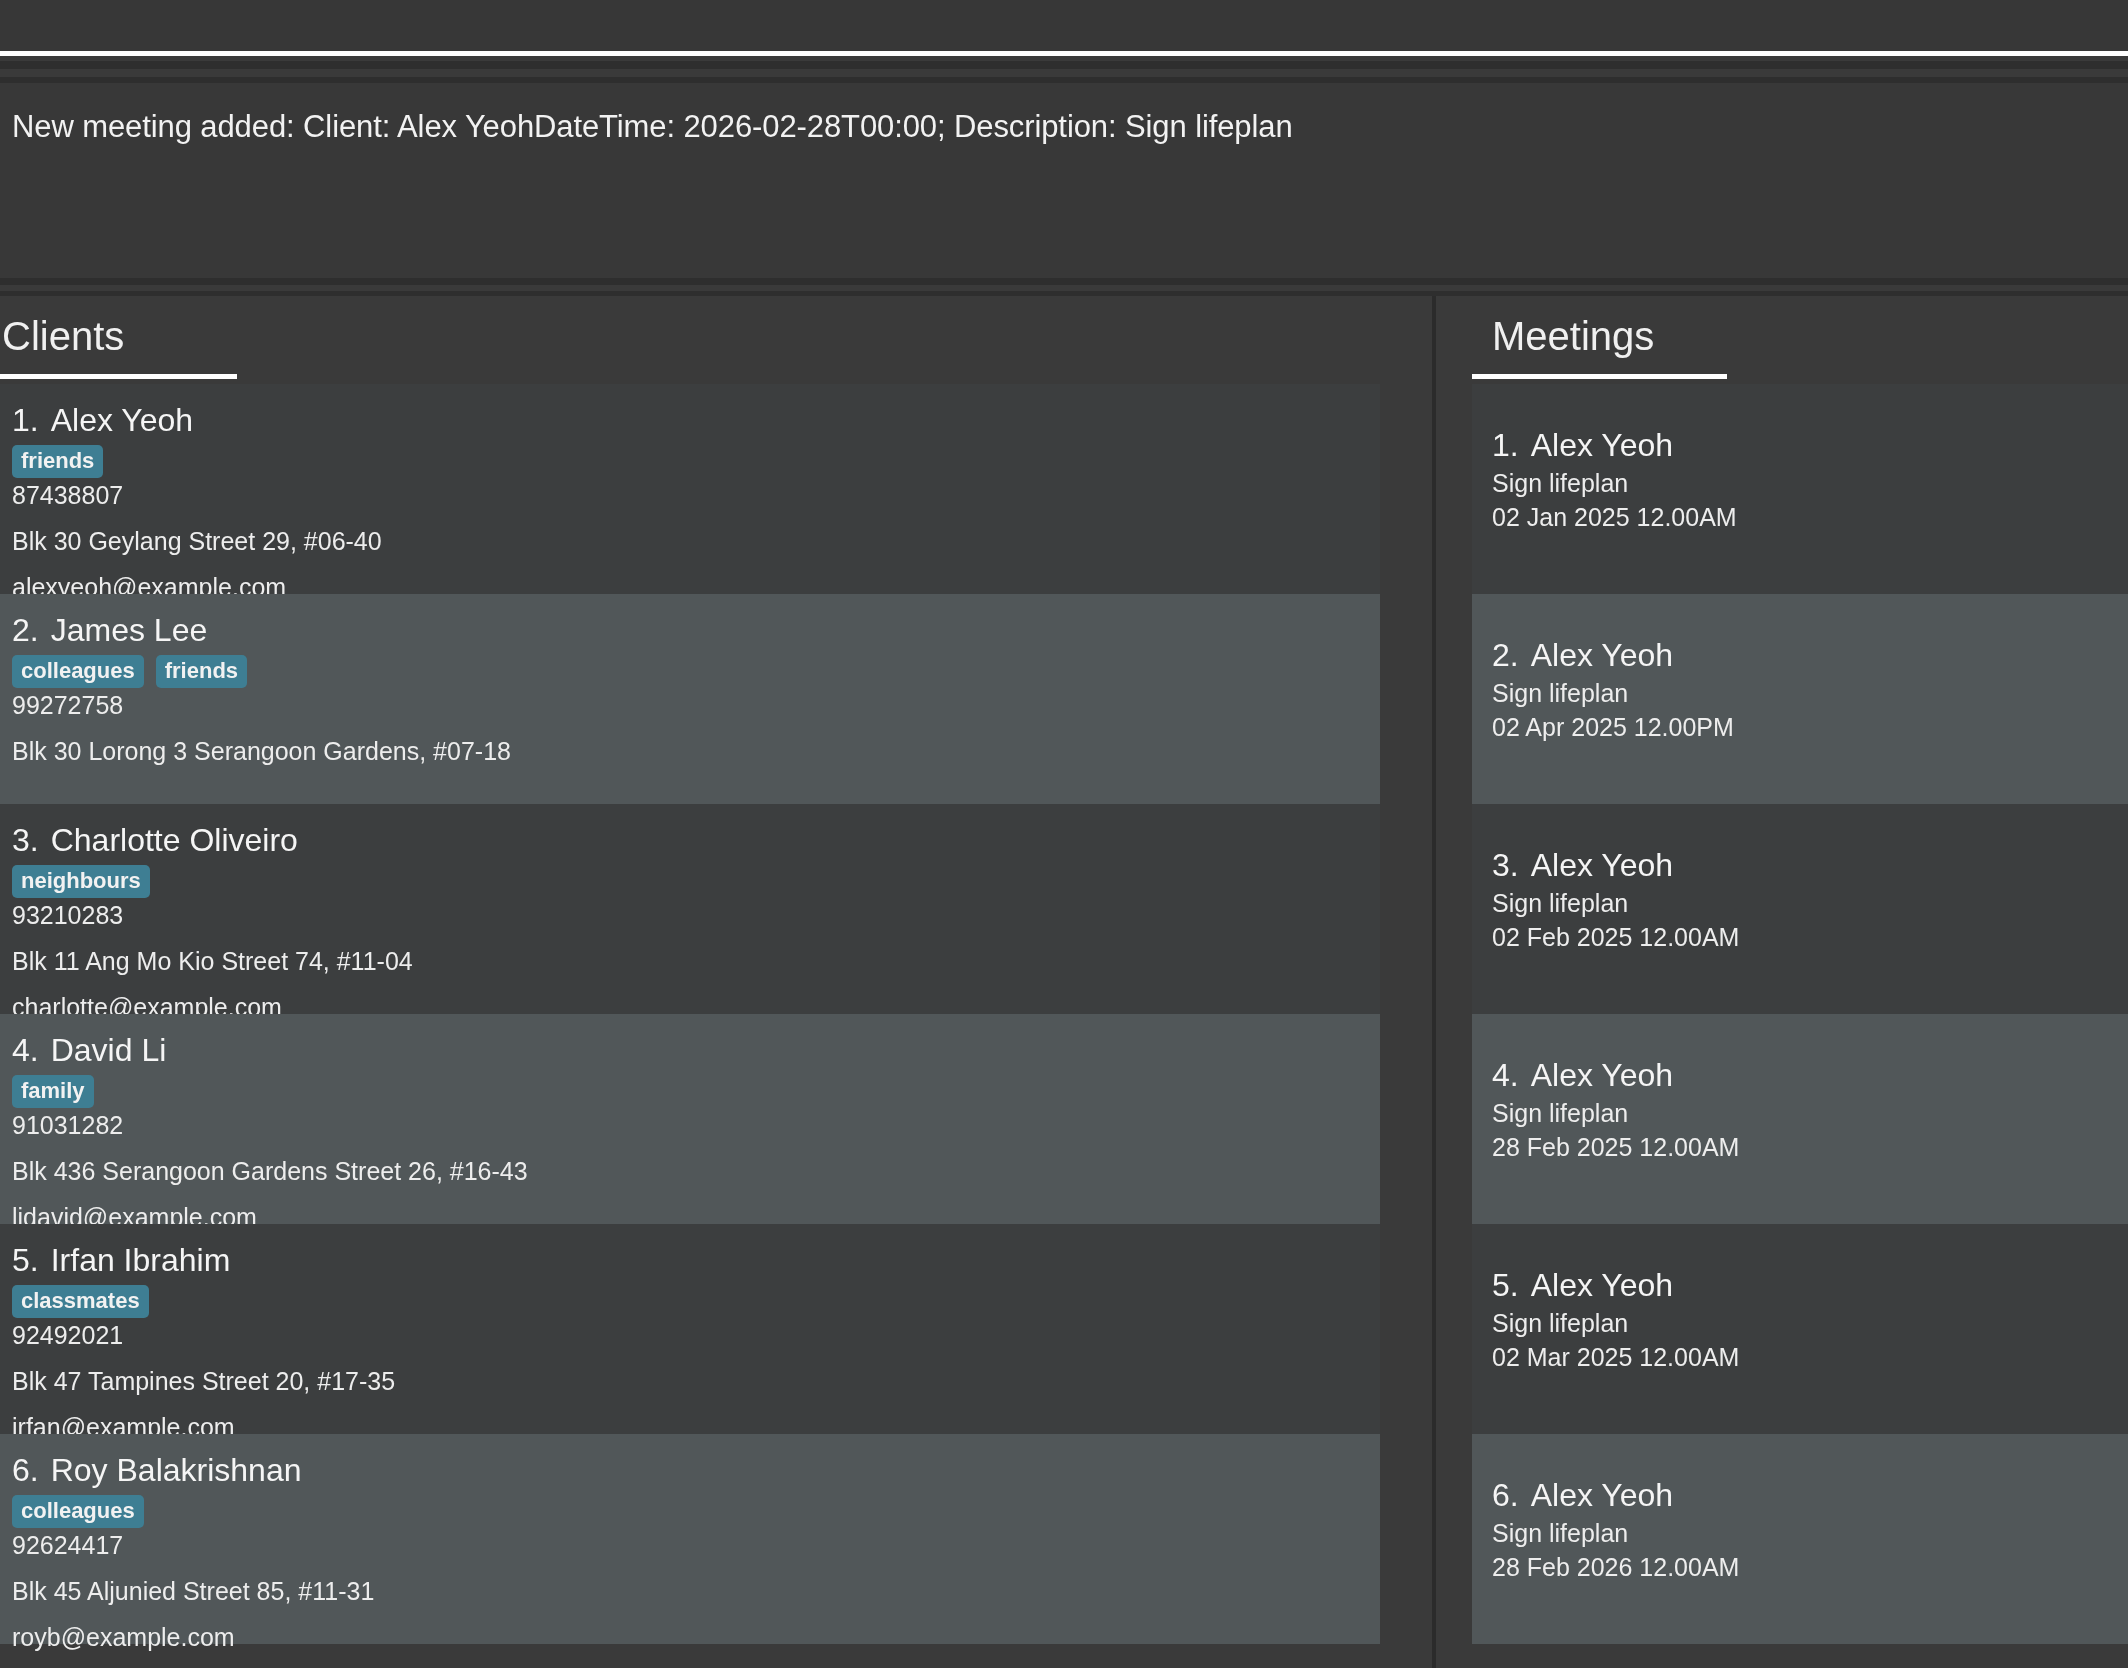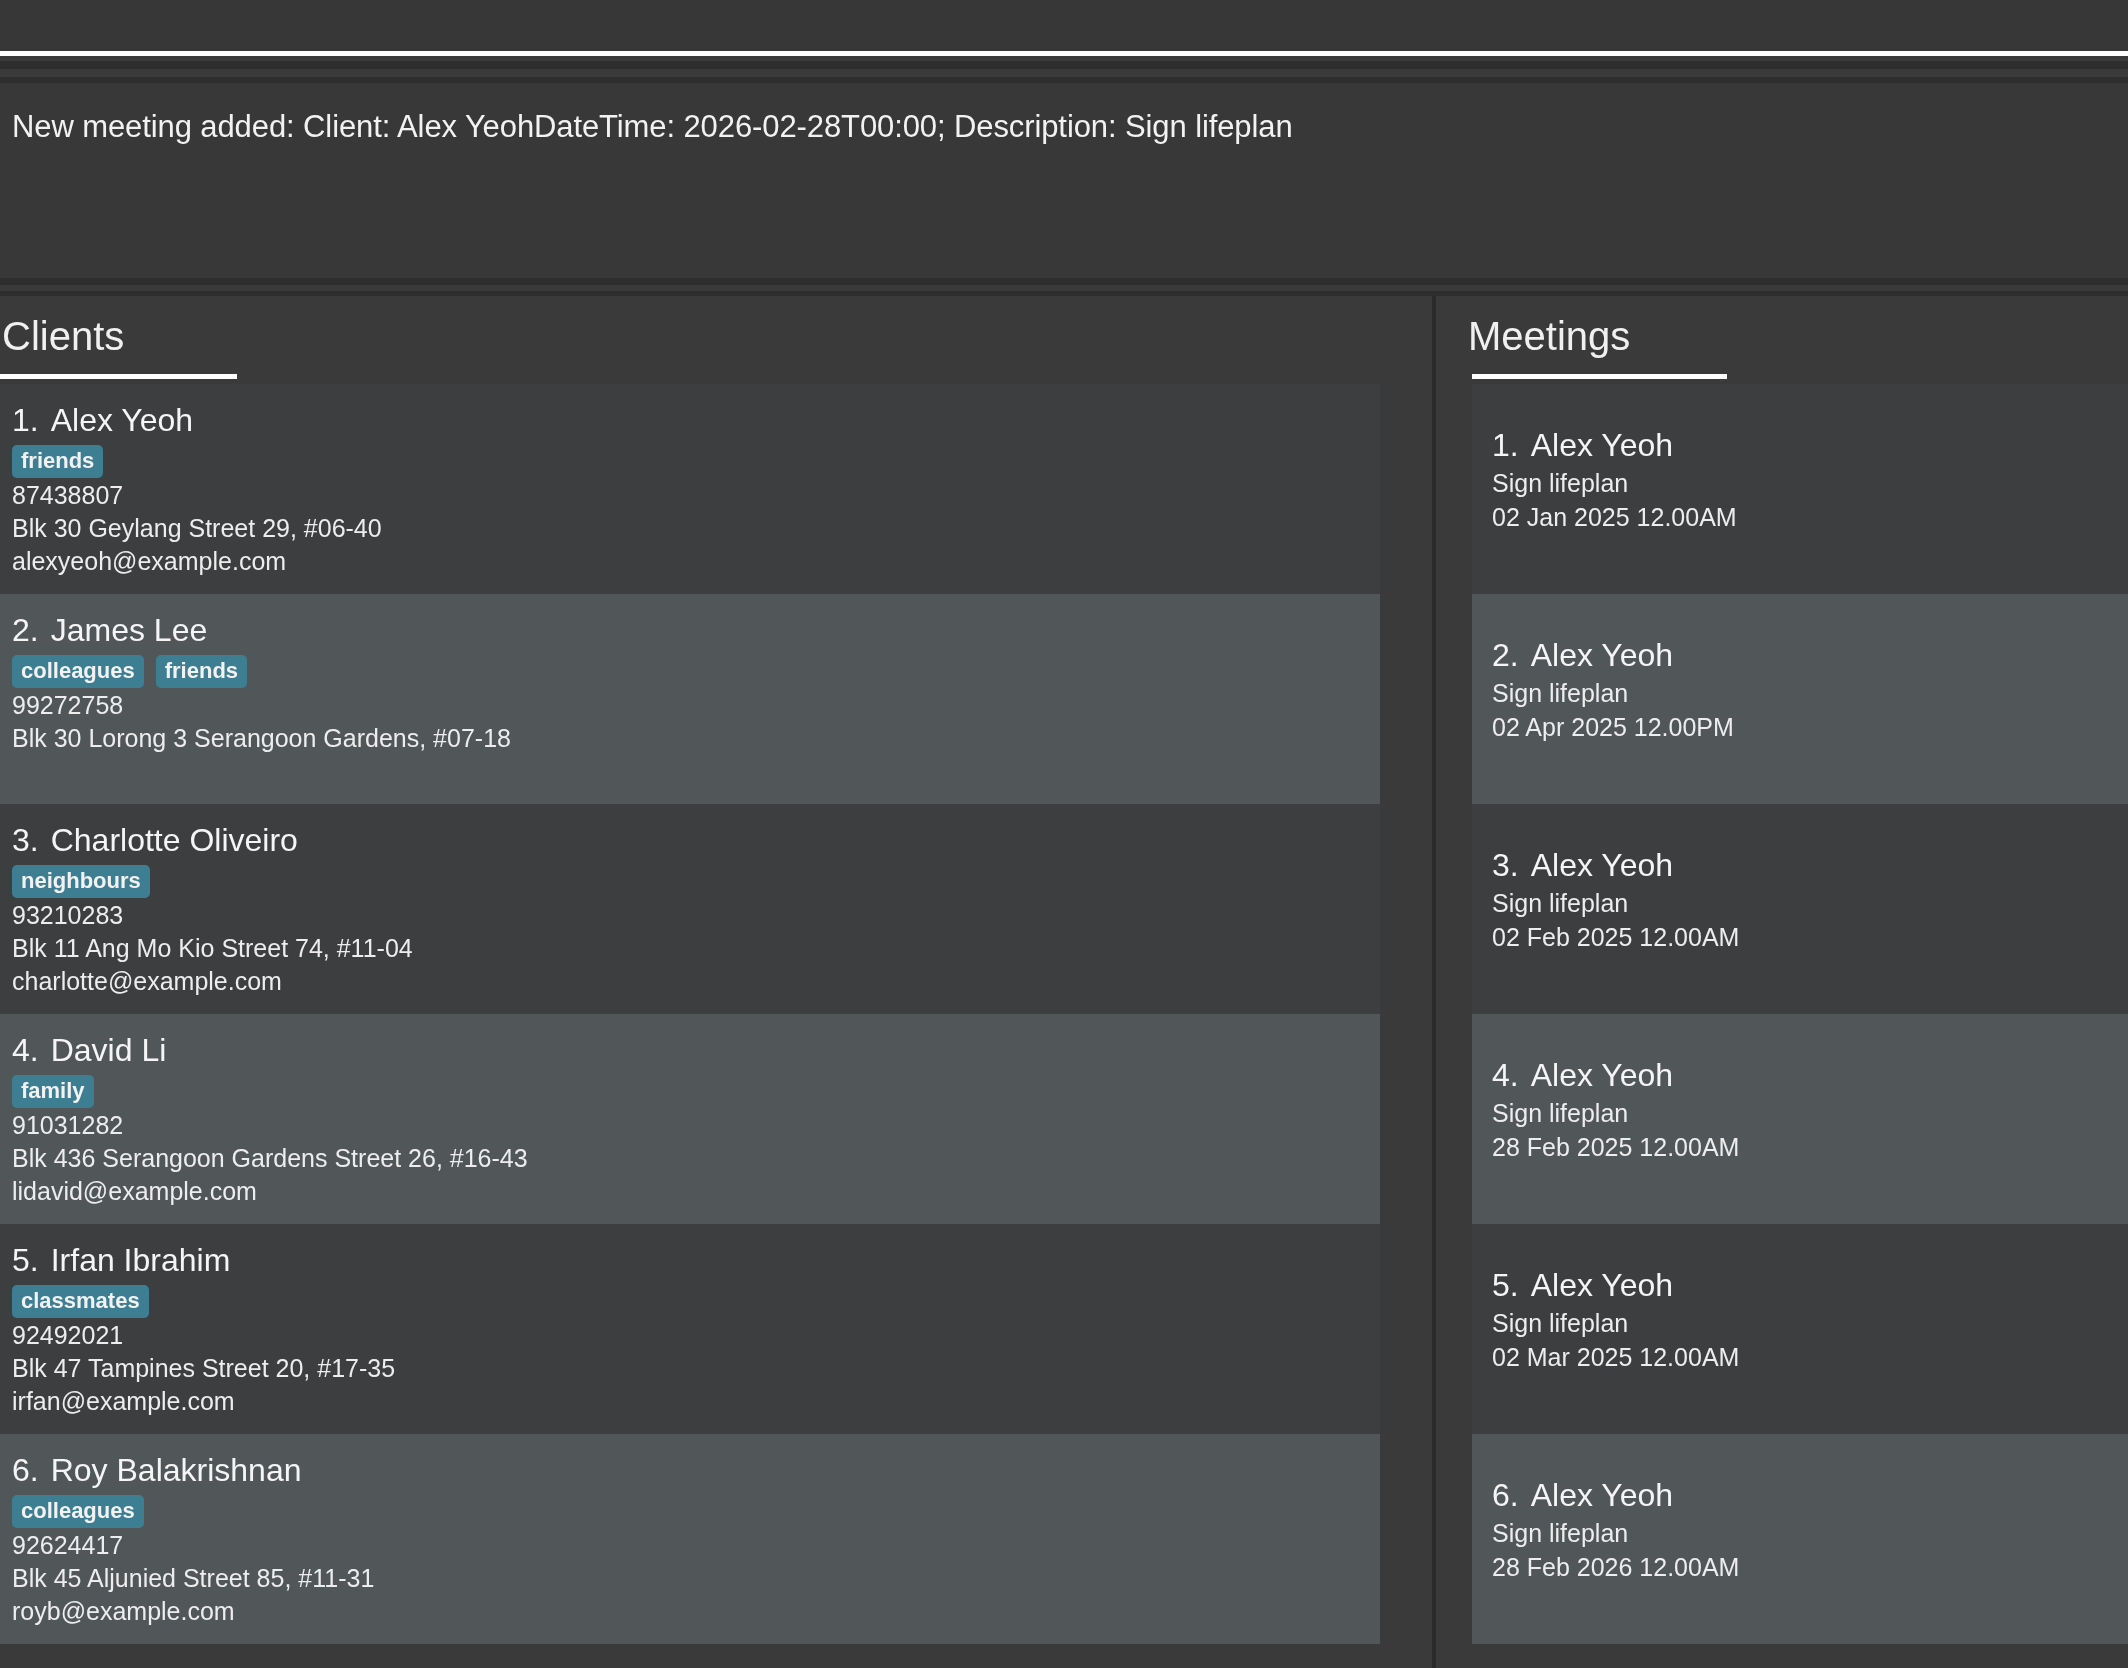--- a/index.html
+++ b/index.html
@@ -127,21 +127,21 @@
   .panel-title {
     color: #f0f0f0;
     font-size: 40px;
     font-weight: 400;
     line-height: 48px;
     margin: 0;
     padding: 16px 0 0 0;
     white-space: nowrap;
   }
   .panel-clients .panel-title { padding-left: 2px; }
-  .panel-meetings .panel-title { padding-left: 32px; }
+  .panel-meetings .panel-title { padding-left: 56px; }
 
   .title-rule {
     height: 5px;
     background: #ffffff;
     margin-top: 14px;
   }
   .panel-clients .title-rule { width: 237px; margin-left: 0px; }
   .panel-meetings .title-rule { width: 255px; margin-left: 36px; }
 
   
@@ -195,20 +195,21 @@
     border-radius: 5px;
     white-space: nowrap;
     font-weight: bold;
   }
 
   .card-line {
     color: #ededed;
     font-size: 25px;
     line-height: 33px;
     white-space: nowrap;
+    margin-top: 13px;
   }
   .card-line.phone { margin-top: 2px; }
 
   
   .meeting-card {
     position: relative;
     box-sizing: border-box;
     height: 210px;
     padding: 40px 0 0 20px;
     background: #3c3e3f;

